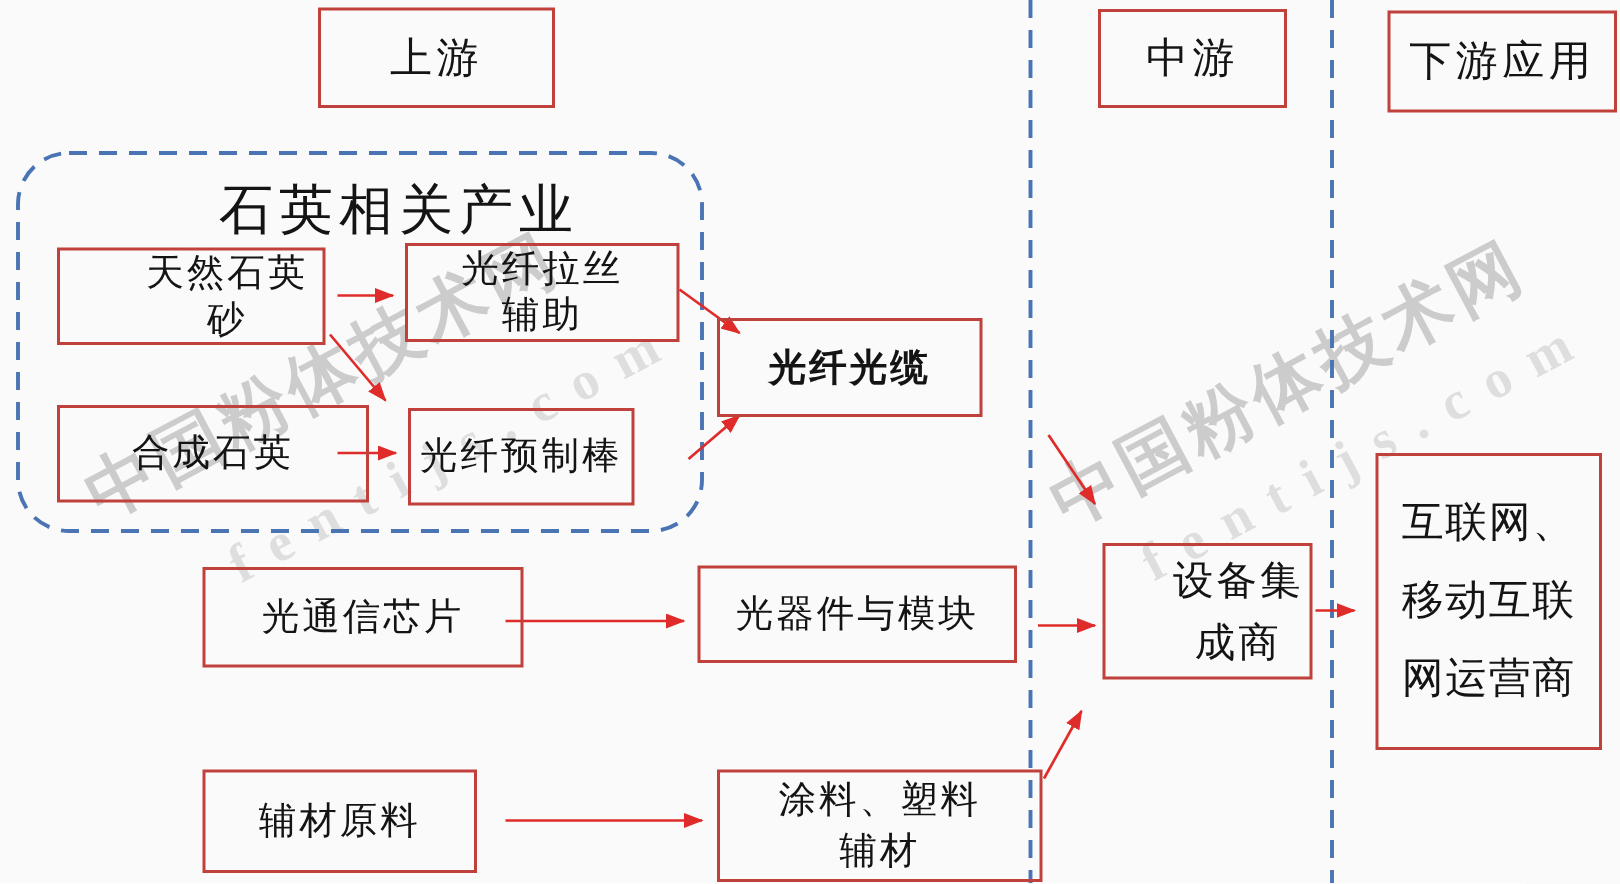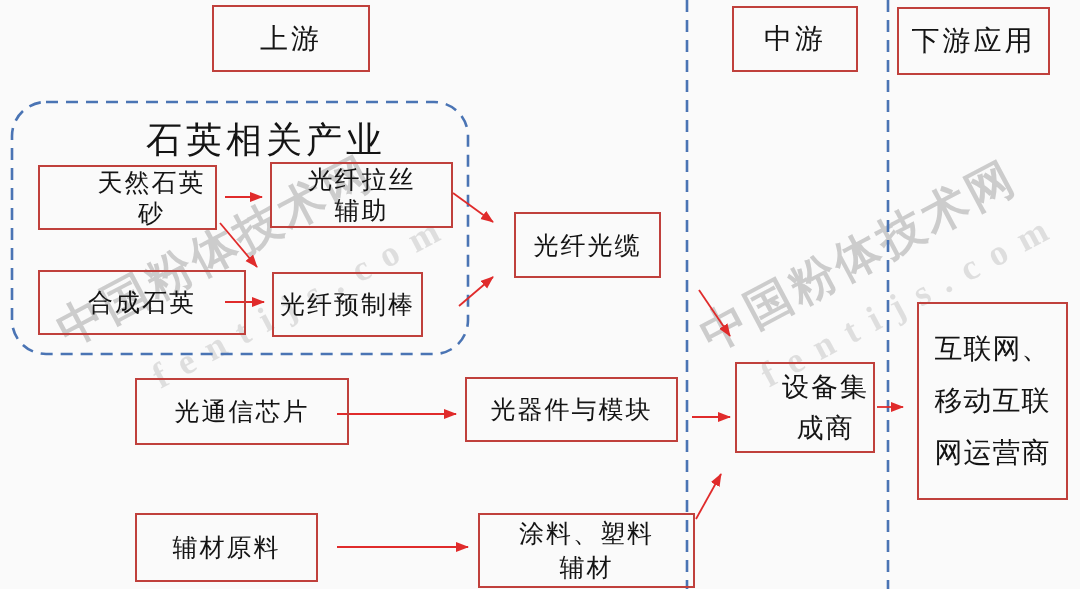--- a/index.html
+++ b/index.html
@@ -89,21 +89,21 @@
     <line class="arrow-line" x1="696" y1="519" x2="721" y2="474"></line>
     <line class="arrow-line" x1="877" y1="407" x2="903" y2="407"></line>
   </svg>
 
   <div class="header-box" style="left:212px;top:5px;width:158px;height:67px;">
     <span>上游</span>
   </div>
   <div class="header-box" style="left:732px;top:6px;width:126px;height:66px;">
     <span>中游</span>
   </div>
-  <div class="header-box" style="left:897px;top:7px;width:153px;height:68px;text-align:center;">
+  <div class="header-box" style="left:925px;top:7px;width:153px;height:68px;text-align:center;">
     <span>下游应用</span>
   </div>
 
   <div id="group-label">石英相关产业</div>
 
   <div class="node" style="left:38px;top:165px;width:179px;height:65px;padding-left:48px;">
     <span>天然石英砂</span>
   </div>
 
   <div class="node" style="left:270px;top:162px;width:183px;height:66px;">
@@ -112,21 +112,21 @@
   </div>
 
   <div class="node" style="left:38px;top:270px;width:208px;height:65px;">
     <span>合成石英</span>
   </div>
 
   <div class="node" style="left:272px;top:272px;width:151px;height:65px;">
     <span>光纤预制棒</span>
   </div>
 
-  <div class="node" style="left:514px;top:212px;width:147px;height:66px;">
+  <div class="node" style="left:478px;top:212px;width:177px;height:66px;font-weight:bold;">
     <span>光纤光缆</span>
   </div>
 
   <div class="node" style="left:135px;top:378px;width:214px;height:67px;">
     <span>光通信芯片</span>
   </div>
 
   <div class="node" style="left:465px;top:377px;width:213px;height:65px;">
     <span>光器件与模块</span>
   </div>

